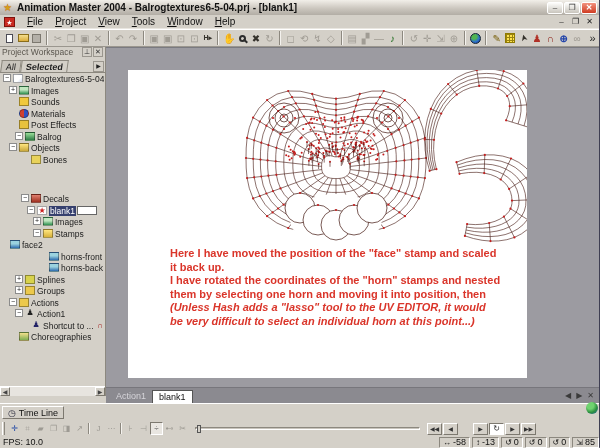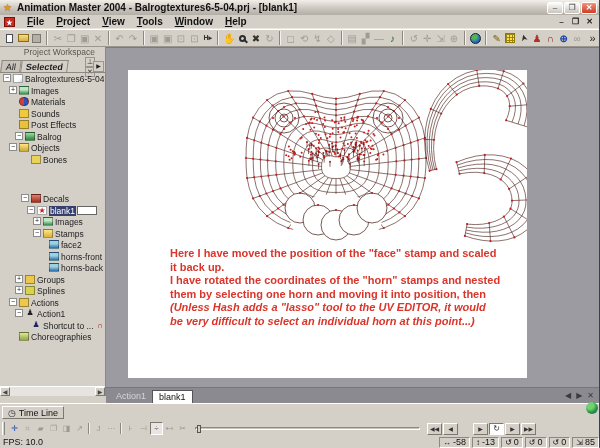--- a/index.html
+++ b/index.html
@@ -12,21 +12,21 @@
     background:linear-gradient(180deg,#f2efe9,#ccc7bf 55%,#b2ada5);
     display:flex; align-items:center; padding:0 2px; }
   #app-icon { width:11px; height:11px; margin:0 3px 0 1px; font-size:10px; line-height:11px; color:#d4a017; text-shadow:0 0 1px #a33; }
   #titlebar .title { font-size:10px; font-weight:bold; color:#111; white-space:nowrap; flex:1; }
   .winbtn { width:16px; height:12px; margin-left:1px; border:1px solid #fff; border-radius:2px;
     background:linear-gradient(180deg,#fdfdfb,#c9c5bd); font-size:8px; line-height:10px; text-align:center; color:#333; }
   .winbtn.close { background:linear-gradient(180deg,#f1927e,#cf3c22); color:#fff; font-weight:bold; }
 
   
   #menubar { position:absolute; left:0; top:15px; right:0; height:14px; background:#d4d0c8;
-    display:flex; align-items:center; border-bottom:1px solid #e9e6e0;font-weight:bold; }
+    display:flex; align-items:center; border-bottom:1px solid #e9e6e0; }
   #menu-logo { width:11px; height:10px; background:#c92a22; margin:0 6px 0 4px; color:#fff; font-size:7px; line-height:10px; text-align:center; border:1px solid #7e120d;}
   .menu-item { font-size:10px; color:#111; padding:0 6px; }
   .menu-item::first-letter { text-decoration:underline; }
   #menubar .child-controls { margin-left:auto; display:flex; align-items:center; padding-right:4px; gap:3px; }
   .childbtn { font-size:8px; color:#222; width:11px; text-align:center; }
 
   
   #toolbar { position:absolute; left:0; top:29px; right:0; height:18px; background:#d4d0c8;
     display:flex; align-items:center; border-top:1px solid #fff; border-bottom:1px solid #9a968e; padding-left:3px; overflow:hidden;}
   .tsep { width:2px; height:14px; margin:0 3px; border-left:1px solid #8c887f; border-right:1px solid #f4f2ee; }
@@ -45,21 +45,21 @@
   .tb-select-tool::before { content:"➤"; display:inline-block; transform:rotate(-105deg); font-size:9px; }
   .tb-magnet { color:#8b1a12; font-weight:bold; }
   .tb-inet { color:#2244aa; font-weight:bold; }
   .tb-figure { color:#b03026; }
   .tb-sound { color:#1b6a1b; }
   .tb-pencil { color:#7c6410; }
   .tb-overflow { font-size:11px; color:#222; margin-left:2px; }
 
   
   #workspace { position:absolute; left:0; top:47px; width:106px; height:349px; background:#d4d0c8; border-right:1px solid #8c887f; display:flex; flex-direction:column; }
-  #pw-header { height:13px; display:flex; align-items:flex-end; padding:0 10px;flex-direction:column; }
+  #pw-header { height:13px; display:flex; align-items:flex-start; padding:0 2px; }
   #pw-header .pw-title { font-size:8.5px; color:#5a564e; flex:1; white-space:nowrap; }
   .pw-btn { width:10px; height:10px; border:1px solid #9a968e; background:#d4d0c8; font-size:7px; line-height:8px; text-align:center; color:#333; margin-left:1px; }
   #pw-tabs { height:13px; display:flex; align-items:flex-end; border-bottom:1px solid #8c887f; padding:0 1px; }
   .pw-tab { font-size:9px; padding:0 4px; height:12px; line-height:12px; border:1px solid #8c887f; border-bottom:none; background:#c8c4bc; color:#222; transform:skewX(-8deg); }
   .pw-tab.active { font-weight:bold; background:#d4d0c8; }
   .pw-tab-arrow { margin-left:auto; width:11px; height:11px; border:1px solid #9a968e; font-size:6px; line-height:9px; text-align:center; color:#222; background:#d4d0c8; }
   #tree { flex:1; overflow:hidden; padding-top:1px; }
   .trow { height:11.5px; display:flex; align-items:flex-start; font-size:8.5px; color:#1c1c1c; white-space:nowrap; }
   .texp { width:8px; height:8px; min-width:8px; border:1px solid #8c8c8c; background:#fff; font-size:7px; line-height:6px; text-align:center; color:#222; margin-right:2px; }
   .texp.none { visibility:hidden; }
@@ -242,27 +242,27 @@
           <span class="ticon ti-project"></span>
           <span class="tlabel">Balrogtextures6-5-04</span>
         </div>
         <div class="trow" style="padding-left: 9px;">
           <span class="texp">+</span>
           <span class="ticon ti-images"></span>
           <span class="tlabel">Images</span>
         </div>
         <div class="trow" style="padding-left: 9px;">
           <span class="texp none">+</span>
+          <span class="ticon ti-sounds"></span>
+          <span class="tlabel">Sounds</span>
+        </div>
+        <div class="trow" style="padding-left: 9px;">
+          <span class="texp none">+</span>
           <span class="ticon ti-materials"></span>
           <span class="tlabel">Materials</span>
-        </div>
-        <div class="trow" style="padding-left: 9px;">
-          <span class="texp none">+</span>
-          <span class="ticon ti-sounds"></span>
-          <span class="tlabel">Sounds</span>
         </div>
         <div class="trow" style="padding-left: 9px;">
           <span class="texp none">+</span>
           <span class="ticon ti-posteffects"></span>
           <span class="tlabel">Post Effects</span>
         </div>
         <div class="trow" style="padding-left: 15px;">
           <span class="texp">−</span>
           <span class="ticon ti-model"></span>
           <span class="tlabel">Balrog</span>
@@ -291,44 +291,44 @@
         <div class="trow" style="padding-left: 33px;">
           <span class="texp">+</span>
           <span class="ticon ti-images"></span>
           <span class="tlabel">Images</span>
         </div>
         <div class="trow" style="padding-left: 33px;">
           <span class="texp">−</span>
           <span class="ticon ti-stamps"></span>
           <span class="tlabel">Stamps</span>
         </div>
-        <div class="trow" style="padding-left: 39px;">
+        <div class="trow" style="">
           <span class="texp none">+</span>
           <span class="ticon ti-stamp"></span>
           <span class="tlabel">face2</span>
         </div>
         <div class="trow" style="padding-left: 39px;">
           <span class="texp none">+</span>
           <span class="ticon ti-stamp"></span>
           <span class="tlabel">horns-front</span>
         </div>
         <div class="trow" style="padding-left: 39px;">
           <span class="texp none">+</span>
           <span class="ticon ti-stamp"></span>
           <span class="tlabel">horns-back</span>
         </div>
         <div class="trow" style="padding-left: 15px;">
           <span class="texp">+</span>
+          <span class="ticon ti-splines"></span>
+          <span class="tlabel">Splines</span>
+        </div>
+        <div class="trow" style="padding-left: 15px;">
+          <span class="texp">+</span>
           <span class="ticon ti-groups"></span>
           <span class="tlabel">Groups</span>
-        </div>
-        <div class="trow" style="padding-left: 15px;">
-          <span class="texp">+</span>
-          <span class="ticon ti-splines"></span>
-          <span class="tlabel">Splines</span>
         </div>
         <div class="trow" style="padding-left: 9px;">
           <span class="texp">−</span>
           <span class="ticon ti-actions"></span>
           <span class="tlabel">Actions</span>
         </div>
         <div class="trow" style="padding-left: 15px;">
           <span class="texp">−</span>
           <span class="ticon ti-action">♟</span>
           <span class="tlabel">Action1</span>

